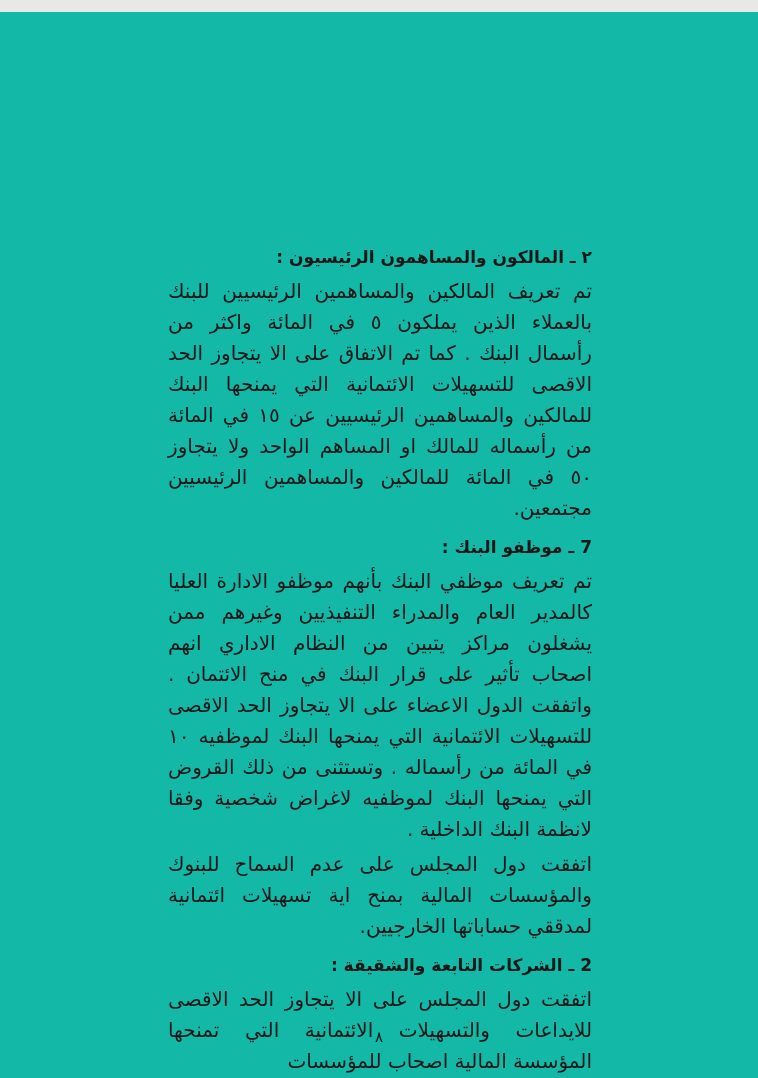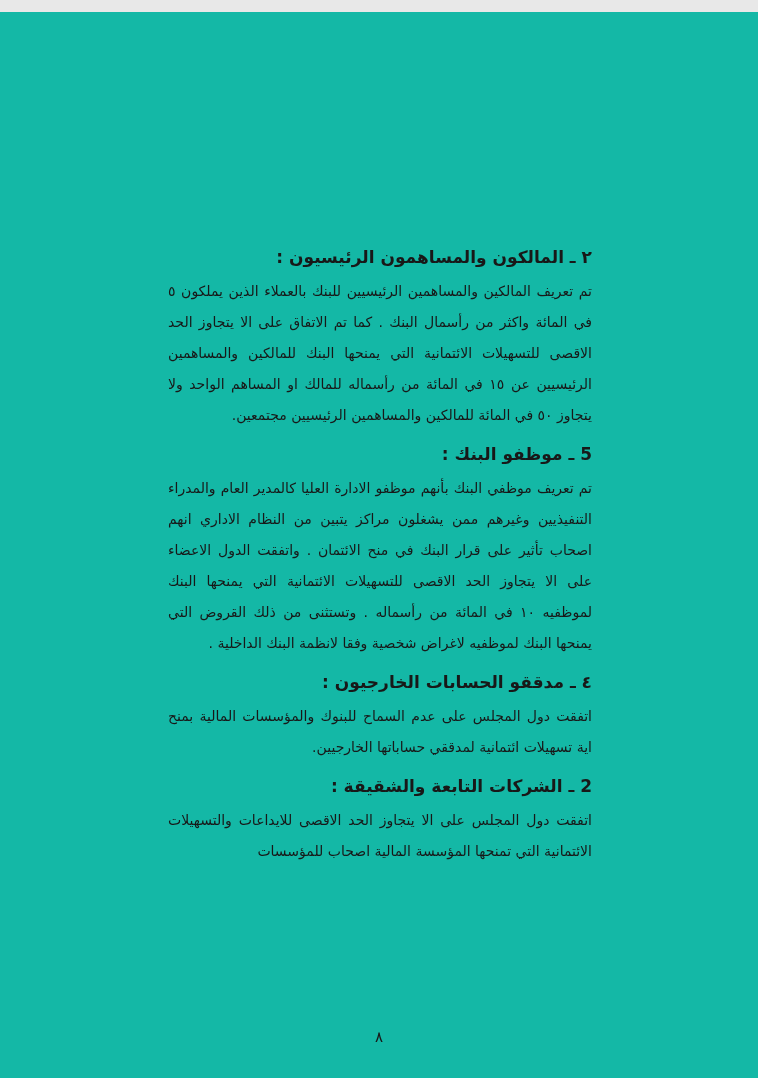--- a/index.html
+++ b/index.html
@@ -30,21 +30,21 @@
       font-weight: bold;
       text-align: right;
       line-height: 26px;
       letter-spacing: 0;
     }
     .section-heading:first-child {
       margin-top: 0;
     }
     .section-body {
       margin: 0 0 4px 0;
-      font-size: 14px;
+      font-size: 20px;
       line-height: 31px;
       text-align: justify;
       text-justify: inter-word;
     }
     .page-number {
       position: absolute;
       top: 1016px;
       left: 0;
       right: 0;
       text-align: center;
@@ -54,24 +54,23 @@
   </style>
 </head>
 <body>
 
 <div class="page">
   <div class="text-block">
 
     <h2 class="section-heading">٢ ـ المالكون والمساهمون الرئيسيون :</h2>
     <p class="section-body">تم تعريف المالكين والمساهمين الرئيسيين للبنك بالعملاء الذين يملكون ٥ في المائة واكثر من رأسمال البنك . كما تم الاتفاق على الا يتجاوز الحد الاقصى للتسهيلات الائتمانية التي يمنحها البنك للمالكين والمساهمين الرئيسيين عن ١٥ في المائة من رأسماله للمالك او المساهم الواحد ولا يتجاوز ٥٠ في المائة للمالكين والمساهمين الرئيسيين مجتمعين.</p>
 
-    <h2 class="section-heading">5 ـ موظفو البنك :</h2>
+    <h2 class="section-heading">7 ـ موظفو البنك :</h2>
     <p class="section-body">تم تعريف موظفي البنك بأنهم موظفو الادارة العليا كالمدير العام والمدراء التنفيذيين وغيرهم ممن يشغلون مراكز يتبين من النظام الاداري انهم اصحاب تأثير على قرار البنك في منح الائتمان . واتفقت الدول الاعضاء على الا يتجاوز الحد الاقصى للتسهيلات الائتمانية التي يمنحها البنك لموظفيه ١٠ في المائة من رأسماله . وتستثنى من ذلك القروض التي يمنحها البنك لموظفيه لاغراض شخصية وفقا لانظمة البنك الداخلية .</p>
 
-    <h2 class="section-heading">٤ ـ مدققو الحسابات الخارجيون :</h2>
     <p class="section-body">اتفقت دول المجلس على عدم السماح للبنوك والمؤسسات المالية بمنح اية تسهيلات ائتمانية لمدققي حساباتها الخارجيين.</p>
 
     <h2 class="section-heading">2 ـ الشركات التابعة والشقيقة :</h2>
     <p class="section-body">اتفقت دول المجلس على الا يتجاوز الحد الاقصى للايداعات والتسهيلات الائتمانية التي تمنحها المؤسسة المالية اصحاب للمؤسسات</p>
 
   </div>
 
   <div class="page-number">٨</div>
 </div>
 

